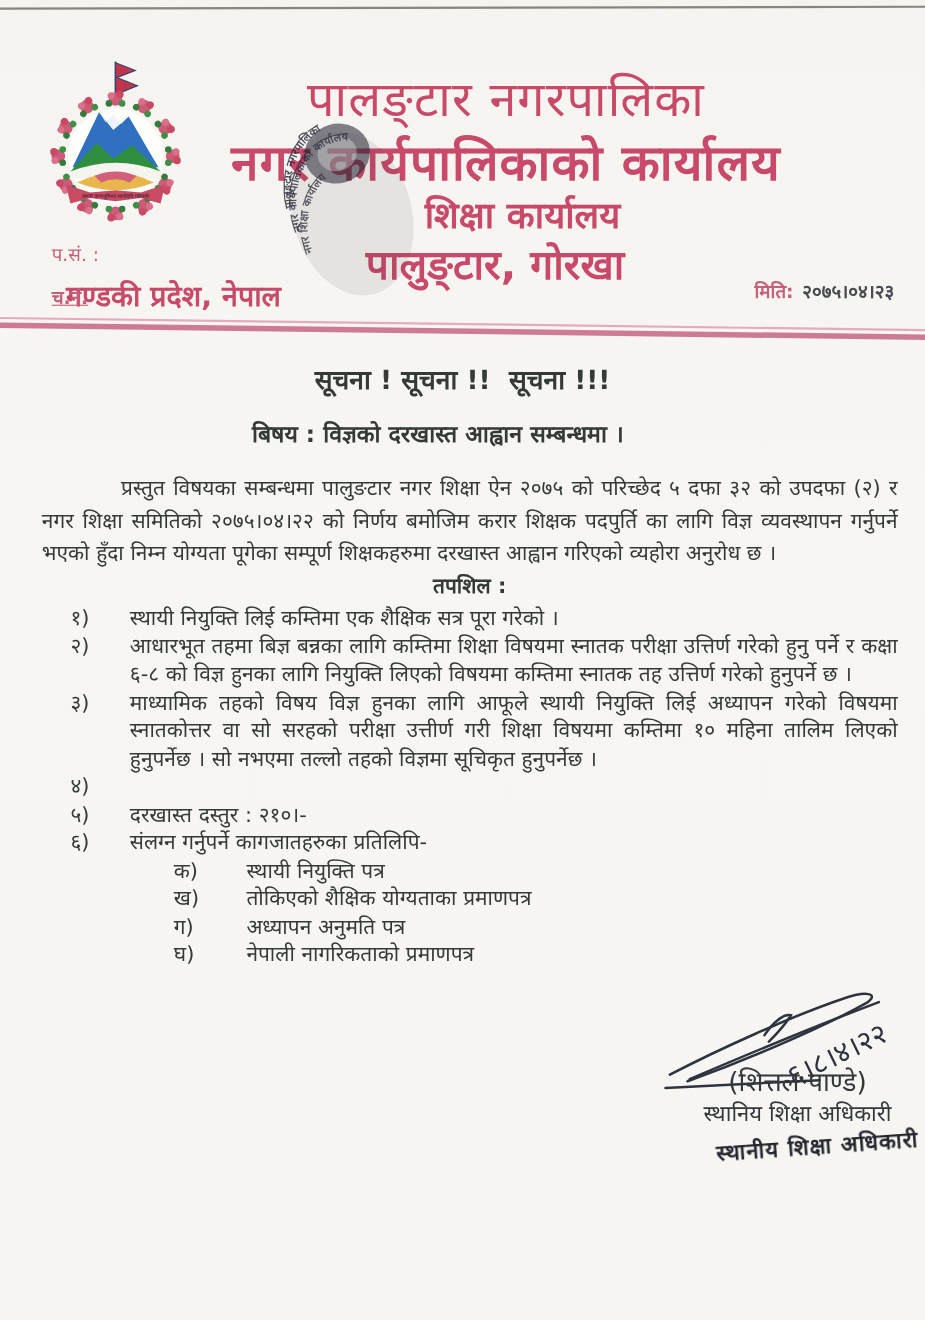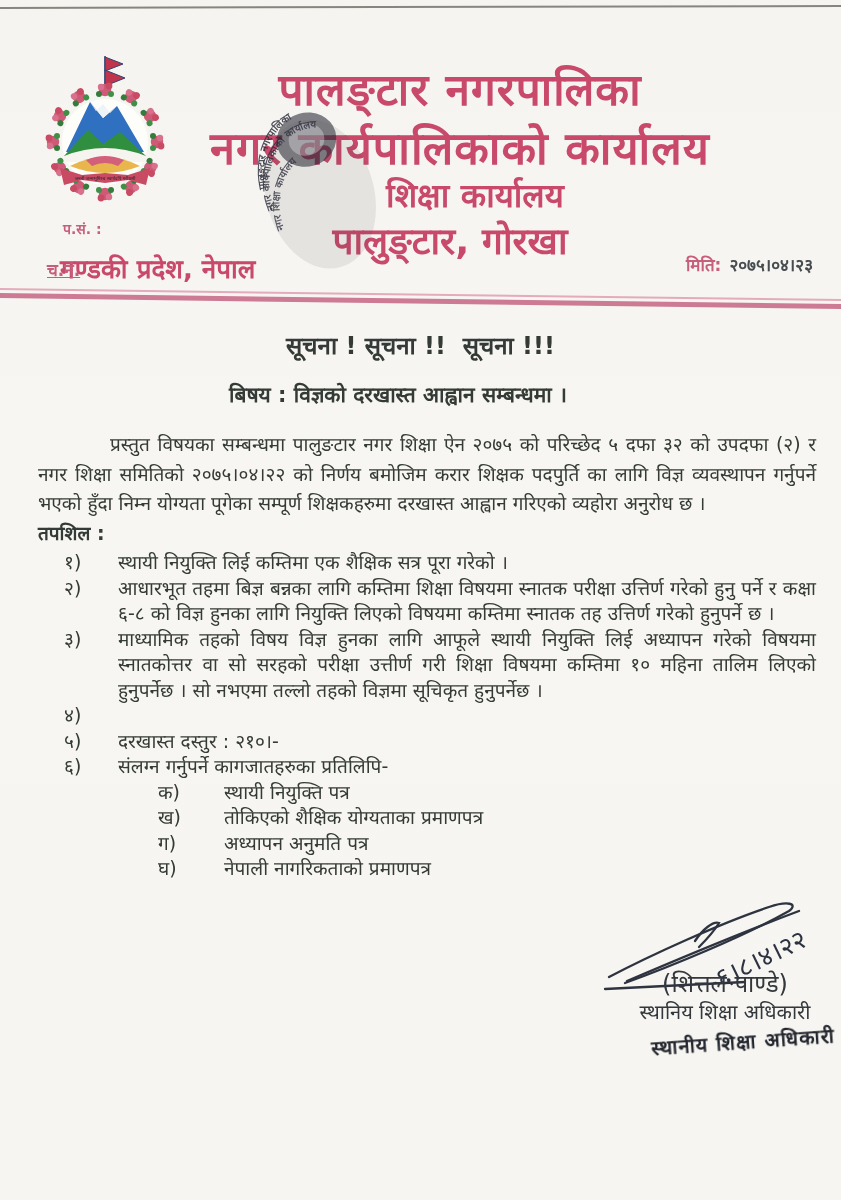--- a/index.html
+++ b/index.html
@@ -7,40 +7,40 @@
     position:relative;
     width:841px;height:1200px;
     background:linear-gradient(180deg,#f5f4f0 0%,#f7f6f2 40%,#f6f5f1 100%);
     font-family:"DejaVu Sans",sans-serif;
     overflow:hidden;
     color:#363c37;
   }
   .scan-top-edge{position:absolute;top:6px;left:0;width:100%;height:2px;background:#57564f;opacity:.7;transform:rotate(-0.12deg);}
   
   .emblem{position:absolute;left:40px;top:52px;width:130px;height:165px;}
-  .h-line1{position:absolute;left:90px;top:58px;width:740px;text-align:center;font-size:44px;font-weight:bold;color:#c8496a;letter-spacing:1px;}
+  .h-line1{position:absolute;left:90px;top:58px;width:740px;text-align:center;font-size:44px;font-weight:normal;color:#c8496a;letter-spacing:1px;}
   .h-line2{position:absolute;left:90px;top:116px;width:740px;text-align:center;font-size:45px;font-weight:bold;color:#c8496a;letter-spacing:1px;}
   .h-line3{position:absolute;left:150px;top:172px;width:650px;text-align:center;font-size:33px;font-weight:bold;color:#c8496a;}
   .h-addr1{position:absolute;left:60px;top:214px;width:780px;text-align:center;font-size:37px;font-weight:bold;color:#c8496a;}
   .h-addr2{position:absolute;left:60px;top:250px;width:780px;font-size:26px;font-weight:bold;color:#c8496a;}
-  .ref-label{position:absolute;left:63px;top:219px;font-size:14px;font-weight:bold;color:#c65f7b;}
+  .ref-label{position:absolute;left:47px;top:219px;font-size:17px;font-weight:normal;color:#c65f7b;}
   .disp-label{position:absolute;left:47px;top:258px;font-size:17px;font-weight:bold;color:#c65f7b;text-decoration:underline;}
   .date-line{position:absolute;right:28px;top:253px;font-size:17px;}
   .date-label{color:#c65f7b;font-weight:bold;}
   .date-value{color:#474c50;font-weight:bold;margin-left:8px;}
   .hstamp{position:absolute;left:250px;top:96px;width:140px;height:195px;filter:blur(.4px);opacity:.92;}
   .rule{position:absolute;top:288px;left:-6px;width:856px;transform:rotate(0.75deg);transform-origin:left center;}
   .rule-thin{height:2px;background:#e3abbc;}
   .rule-thick{margin-top:3px;height:5px;background:#cd7b94;}
   
   .notice-heading{position:absolute;left:0;top:328px;width:841px;text-align:center;font-size:24px;font-weight:bold;color:#343a35;white-space:pre;}
   .notice-subject{position:absolute;left:0;top:380px;width:796px;text-align:center;font-size:21px;font-weight:bold;color:#343a35;}
   .doc-body{position:absolute;left:38px;top:430px;width:778px;font-size:19px;line-height:29.5px;color:#343a35;}
   .para{text-align:justify;text-indent:72px;margin:0;}
-  .details-label{font-weight:bold;margin:0;}
+  .details-label{font-weight:bold;margin:0;text-align:center;}
   .list{line-height:25.5px;margin-top:2px;}
   .item{display:flex;}
   .item .num{flex:none;width:80px;box-sizing:border-box;padding-left:26px;}
   .item .txt{flex:1;text-align:justify;}
   .sub{display:flex;margin-left:120px;}
   .sub .num{flex:none;width:66px;}
   .sub .txt{flex:1;}
   
   .sig-svg{position:absolute;left:603px;top:893px;width:236px;height:100px;}
   .sig-name{position:absolute;left:610px;top:966px;width:230px;text-align:center;font-size:24px;color:#33383d;}

